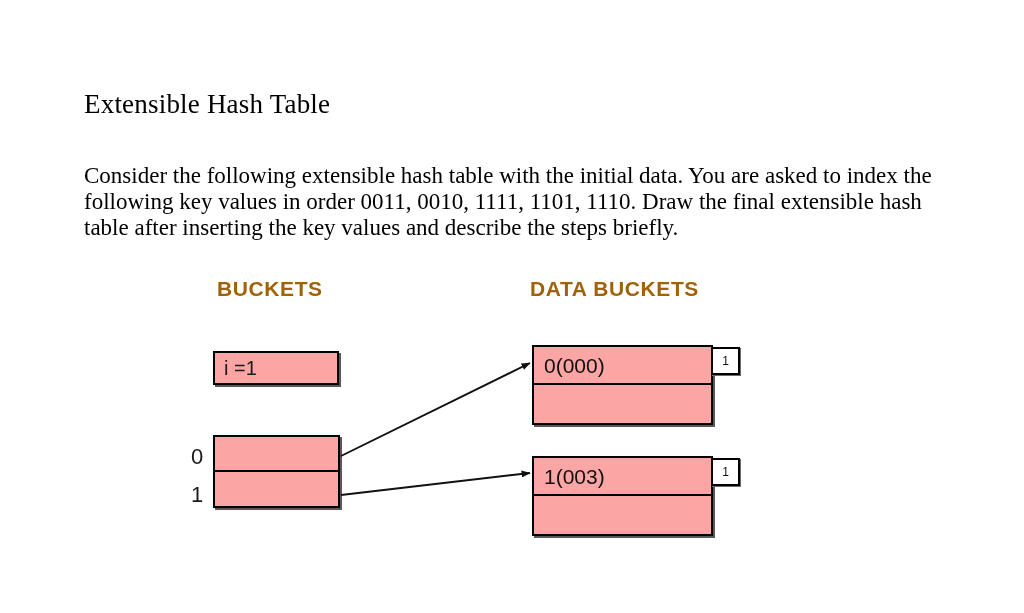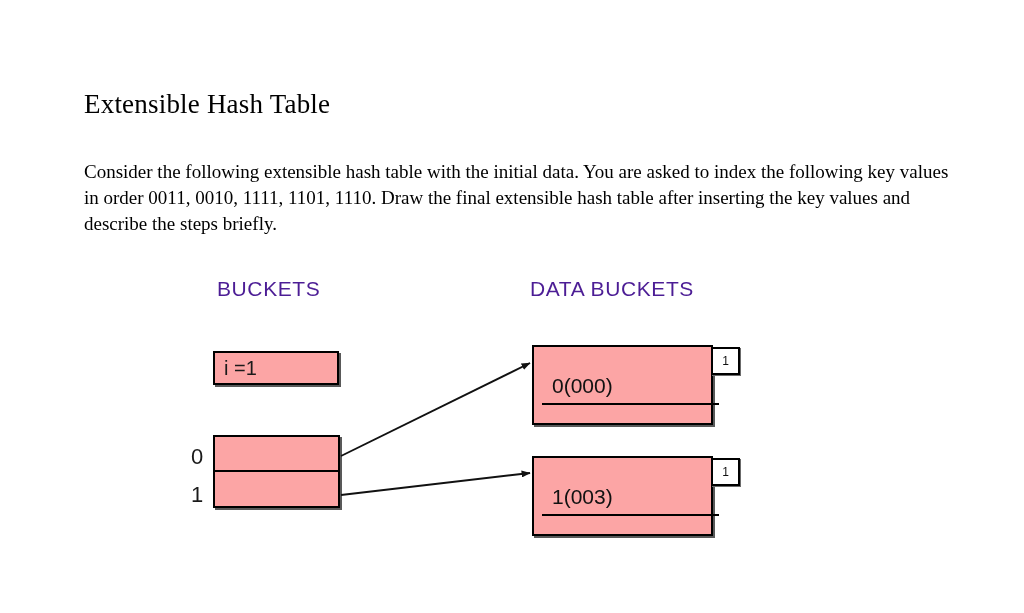--- a/index.html
+++ b/index.html
@@ -38,44 +38,44 @@
     white-space: nowrap;
     line-height: 1.2;
   }
 
   .intro-paragraph {
     position: absolute;
     left: 84px;
     top: 140px;
     width: 866px;
     font-family: "Liberation Serif", serif;
-    font-size: 19px;
+    font-size: 23px;
     font-weight: 400;
     line-height: 26px;
     text-align: left;
   }
 
   
   .diagram {
     position: absolute;
     left: 0;
     top: 0;
     width: 1024px;
     height: 613px;
     pointer-events: none;
   }
   .diagram > * { pointer-events: auto; }
 
   .col-header {
     position: absolute;
     font-family: "Liberation Sans", sans-serif;
     font-size: 21px;
-    font-weight: 400;
+    font-weight: 700;
     letter-spacing: 0.6px;
-    color: #4c1d95;
+    color: #a16207;
     white-space: nowrap;
   }
   .col-header.buckets    { left: 217px; top: 277px; }
   .col-header.datablocks { left: 530px; top: 277px; }
 
   
   .shape {
     position: absolute;
     box-sizing: border-box;
     background: #fca5a5;
@@ -135,24 +135,23 @@
   
   .data-block {
     width: 181px;
     height: 80px;
   }
   .data-block.block-0 { left: 532px; top: 345px; }
   .data-block.block-1 { left: 532px; top: 456px; }
 
   .data-block-row {
     position: absolute;
-    left: 8px;
+    left: 0;
     width: 100%;
     box-sizing: border-box;
-    margin-top: 20px;
   }
   .data-block-row.row-top {
     top: 0;
     height: 50%;
     border-bottom: 2px solid #000000;
   }
   .data-block-row.row-bottom {
     top: 50%;
     height: 50%;
   }

